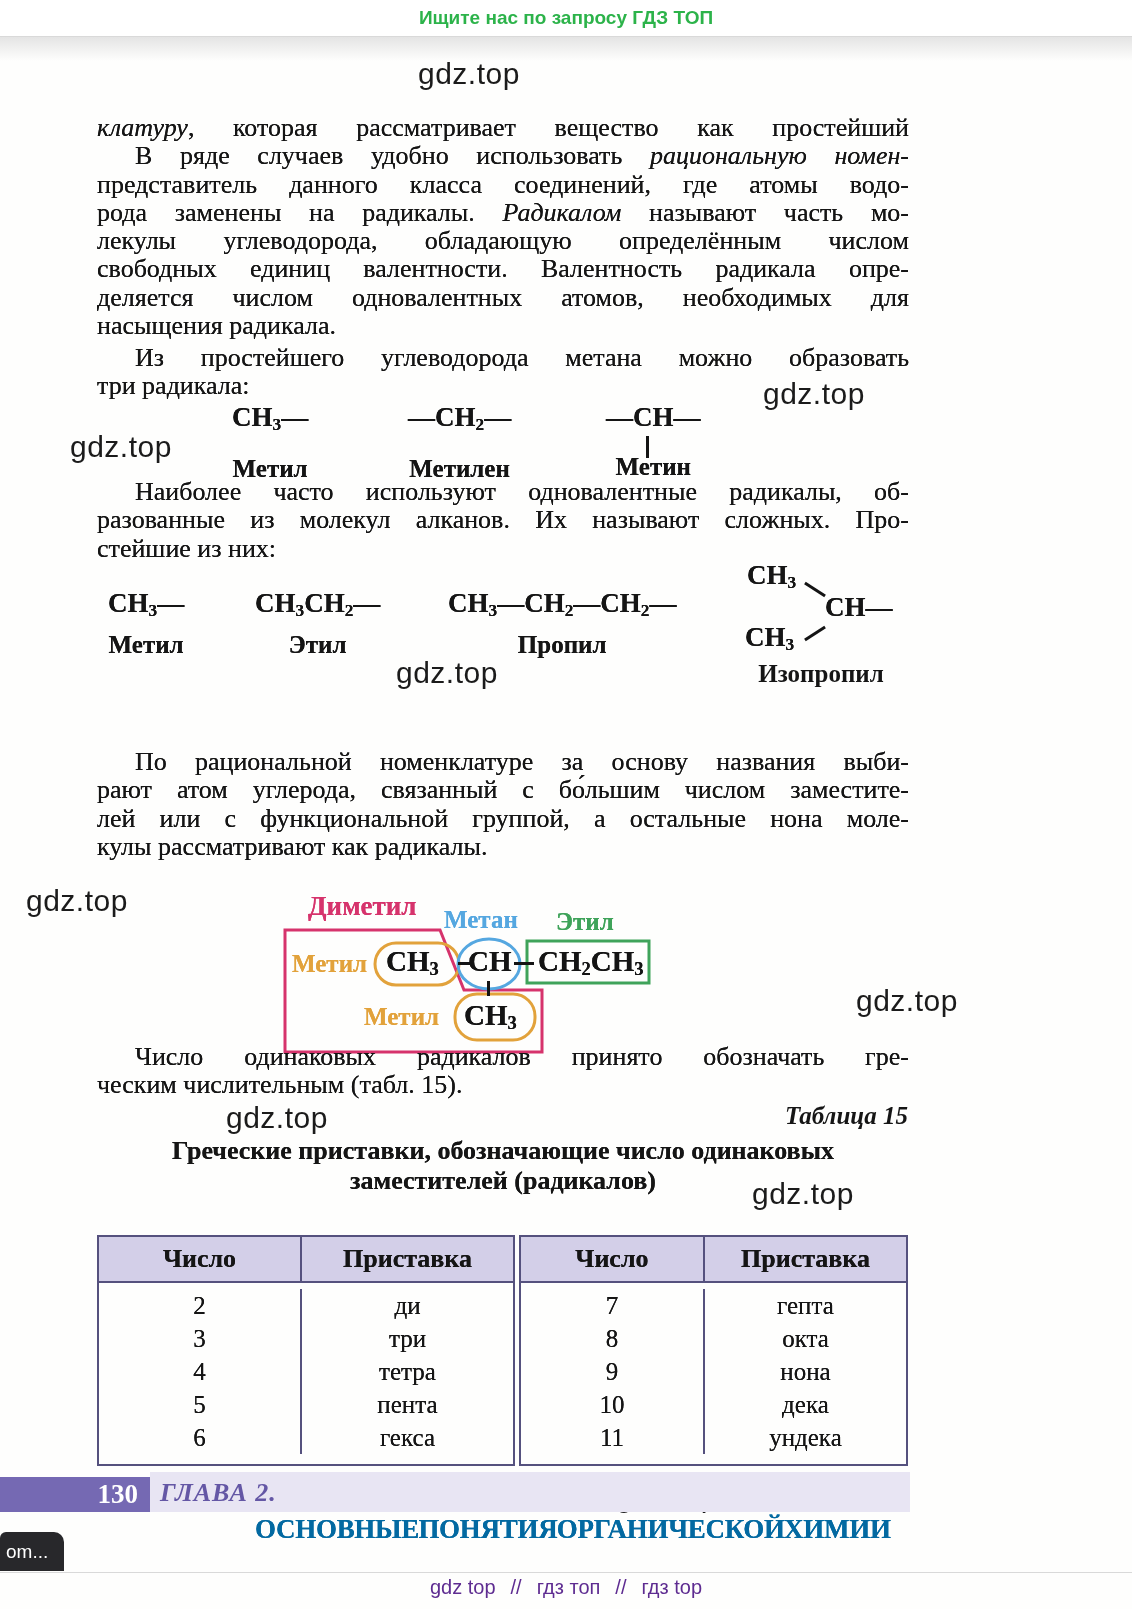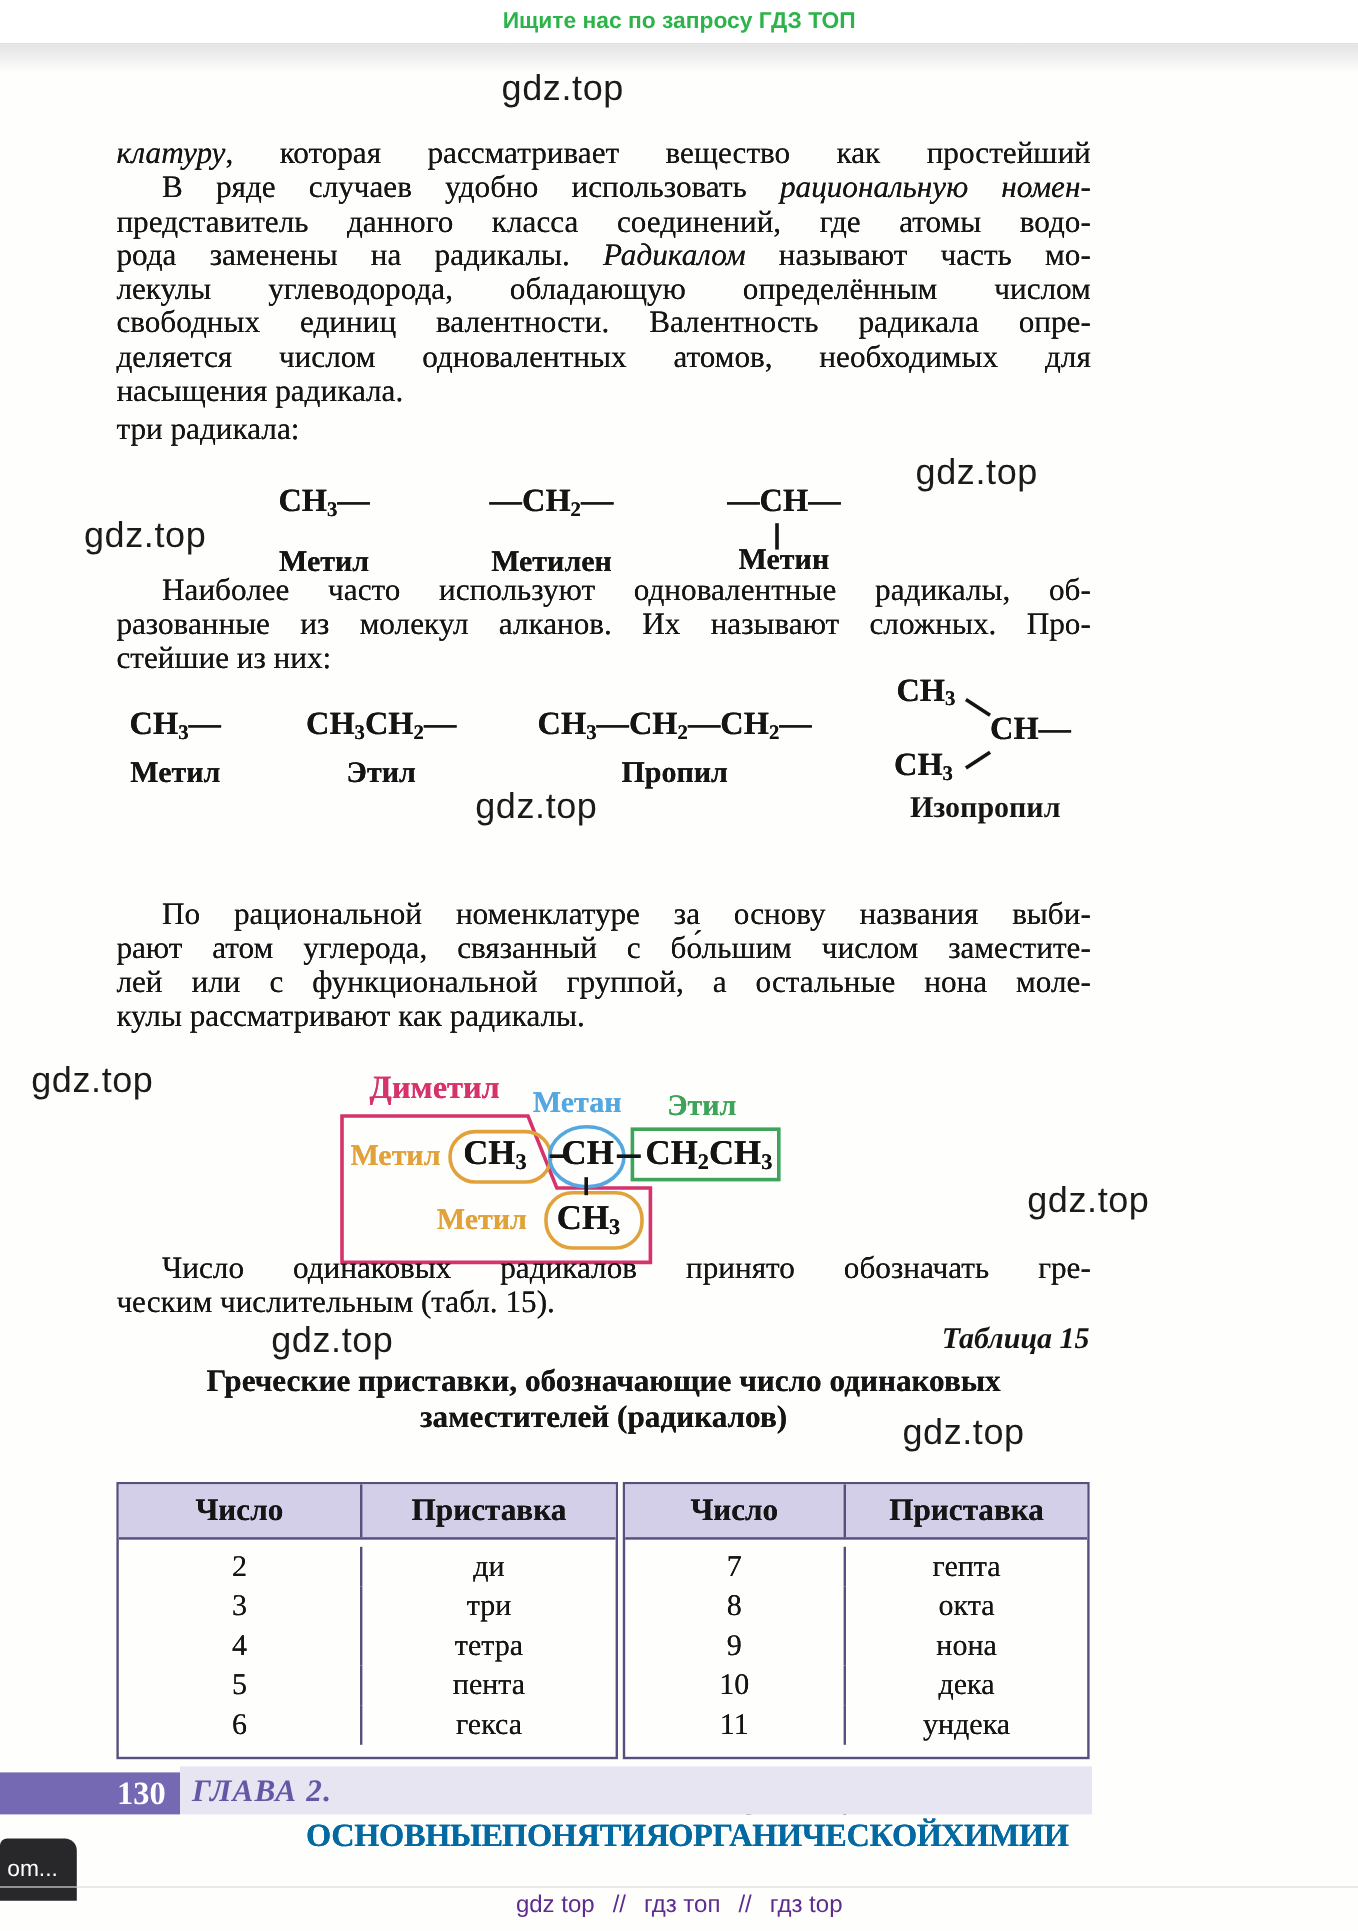--- a/index.html
+++ b/index.html
@@ -79,21 +79,21 @@
   .page-num{position:absolute;left:0;top:1477px;width:150px;height:35px;background:#7569b3;
             color:#ffffff;font-weight:bold;font-size:27px;display:flex;align-items:center;
             justify-content:flex-end;padding-right:12px;box-sizing:border-box;}
   .chapter{position:absolute;left:160px;top:1478px;font-style:italic;font-weight:bold;font-size:26px;
            color:#6457a5;letter-spacing:1px;}
   .chapter-title{position:absolute;left:255px;top:1514px;font-weight:bold;font-size:27px;color:#0369a1;
                  word-spacing:-7px;letter-spacing:-.3px;white-space:nowrap;
                  text-shadow:0 0 .4px currentColor;}
 
   
-  .chip{position:absolute;left:0;top:1532px;width:64px;height:52px;background:#28282b;
+  .chip{position:absolute;left:0;top:1532px;width:64px;height:39px;background:#28282b;
         border-radius:6px 10px 0 0;color:#fff;font-family:"Liberation Sans",sans-serif;
         font-size:19px;display:flex;align-items:center;padding-left:6px;box-sizing:border-box;}
   .bottom-divider{position:absolute;left:0;top:1572px;width:1132px;height:1px;background:#d9d9d9;}
   .bottom-links{position:absolute;left:0;top:1576px;width:1132px;display:flex;gap:15px;
                 justify-content:center;font-family:"Liberation Sans",sans-serif;font-size:20px;
                 color:#5e2c91;}
 </style>
 </head>
 <body>
 
@@ -119,20 +119,21 @@
     <div class="line indent">В ряде случаев удобно использовать <i>рациональную номен-</i></div>
     <div class="line">представитель данного класса соединений, где атомы водо-</div>
     <div class="line">рода заменены на радикалы. <i>Радикалом</i> называют часть мо-</div>
     <div class="line">лекулы углеводорода, обладающую определённым числом</div>
     <div class="line">свободных единиц валентности. Валентность радикала опре-</div>
     <div class="line">деляется числом одновалентных атомов, необходимых для</div>
     <div class="line last">насыщения радикала.</div>
   </div>
 
   <div class="para" style="top:344px;">
+    <div class="line indent">Из простейшего углеводорода метана можно образовать</div>
     <div class="line last">три радикала:</div>
   </div>
 
   <div class="fgroup row1" style="left:232px;top:402px;">
     <div class="fml">CH<sub>3</sub>—</div>
     <div class="flabel">Метил</div>
   </div>
   <div class="fgroup row1" style="left:408px;top:402px;">
     <div class="fml">—CH<sub>2</sub>—</div>
     <div class="flabel">Метилен</div>

